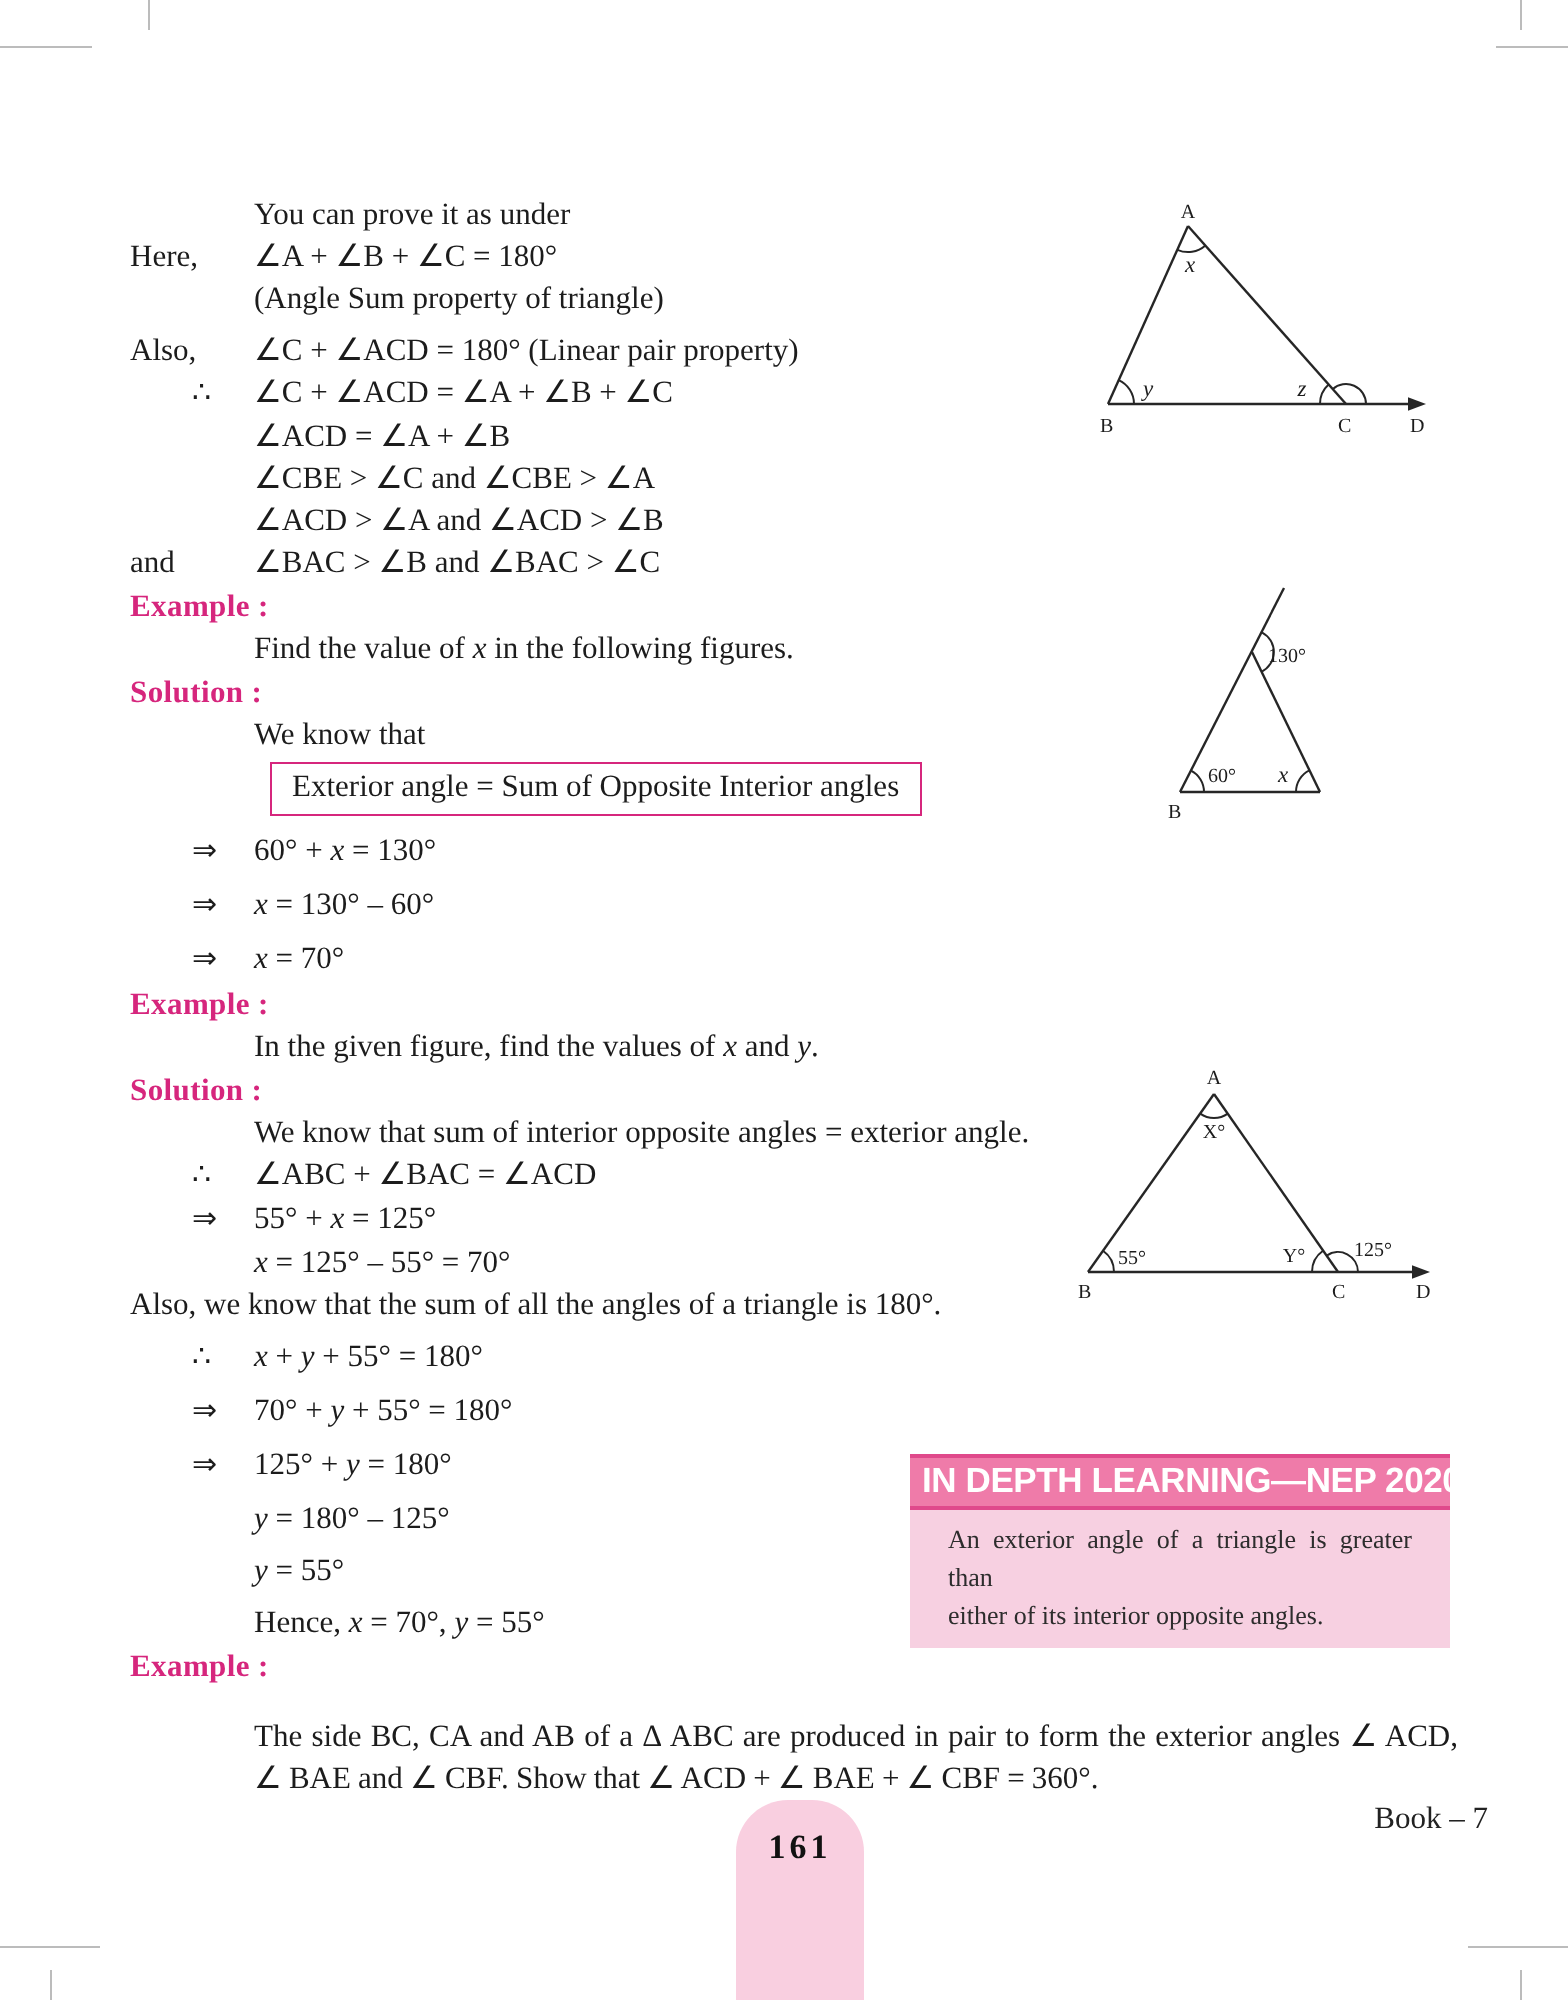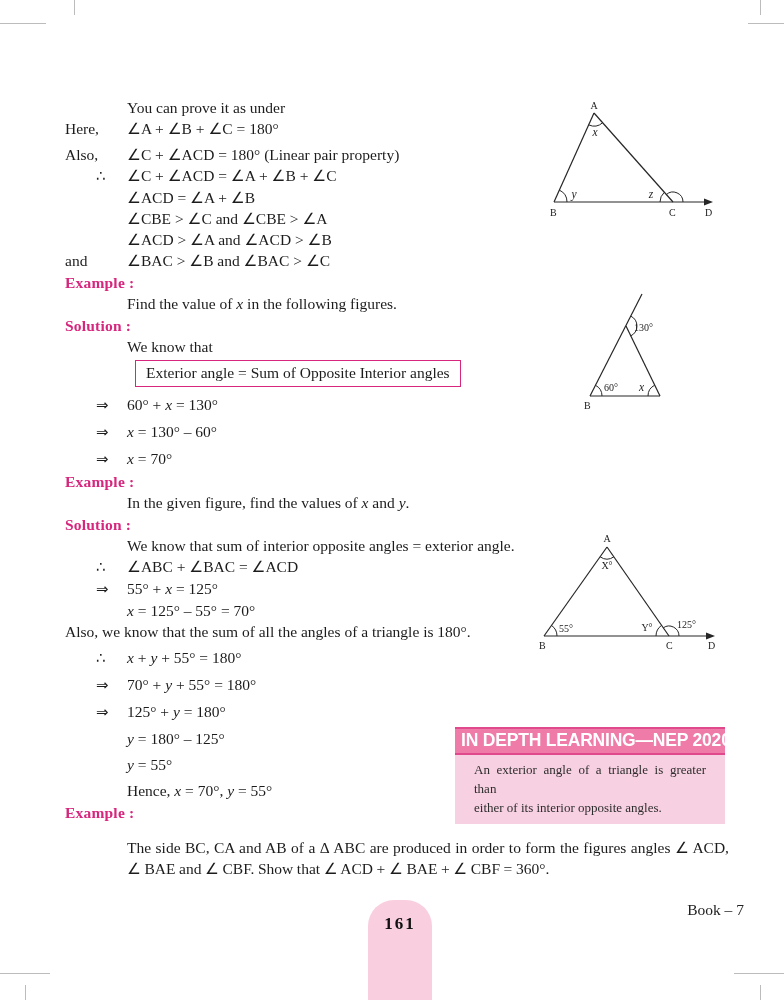--- a/index.html
+++ b/index.html
@@ -75,20 +75,23 @@
   <div class="crop" style="left:760px;top:985px;width:1px;height:15px;"></div>
 
   <div class="main" id="content-lines">
       <div class="row plain">
         <span class="txt">You can prove it as under</span>
       </div>
       <div class="row labeled">
         <span class="cell">Here,</span>
         <span class="txt">∠A + ∠B + ∠C = 180°</span>
       </div>
+      <div class="row plain">
+        <span class="txt">(Angle Sum property of triangle)</span>
+      </div>
       <div class="row labeled gap">
         <span class="cell">Also,</span>
         <span class="txt">∠C + ∠ACD = 180° (Linear pair property)</span>
       </div>
       <div class="row marked">
         <span class="cell">∴</span>
         <span class="txt">∠C + ∠ACD = ∠A + ∠B + ∠C</span>
       </div>
       <div class="row plain">
         <span class="txt">∠ACD = ∠A + ∠B</span>
@@ -175,21 +178,21 @@
         <span class="txt"><i>y</i> = 55°</span>
       </div>
       <div class="row plain gap">
         <span class="txt">Hence, <i>x</i> = 70°, <i>y</i> = 55°</span>
       </div>
       <div class="row heading">
         <span class="txt">Example :</span>
       </div>
       <div class="row para">
         <span class="txt">
-          <div class="jline">The side BC, CA and AB of a Δ ABC are produced in order to form the figures angles ∠ ACD,</div>
+          <div class="jline">The side BC, CA and AB of a Δ ABC are produced in pair to form the exterior angles ∠ ACD,</div>
           <div>∠ BAE and ∠ CBF. Show that ∠ ACD + ∠ BAE + ∠ CBF = 360°.</div>
         </span>
       </div>
     </div>
 
   <svg class="figure" style="left:540px;top:100px;" width="180" height="122" viewBox="0 0 180 122">
     <line x1="54" y1="13" x2="14" y2="102"></line>
     <line x1="54" y1="13" x2="133" y2="102"></line>
     <line x1="14" y1="102" x2="168" y2="102"></line>
     <polygon points="173,102 164,98.6 164,105.4"></polygon>

